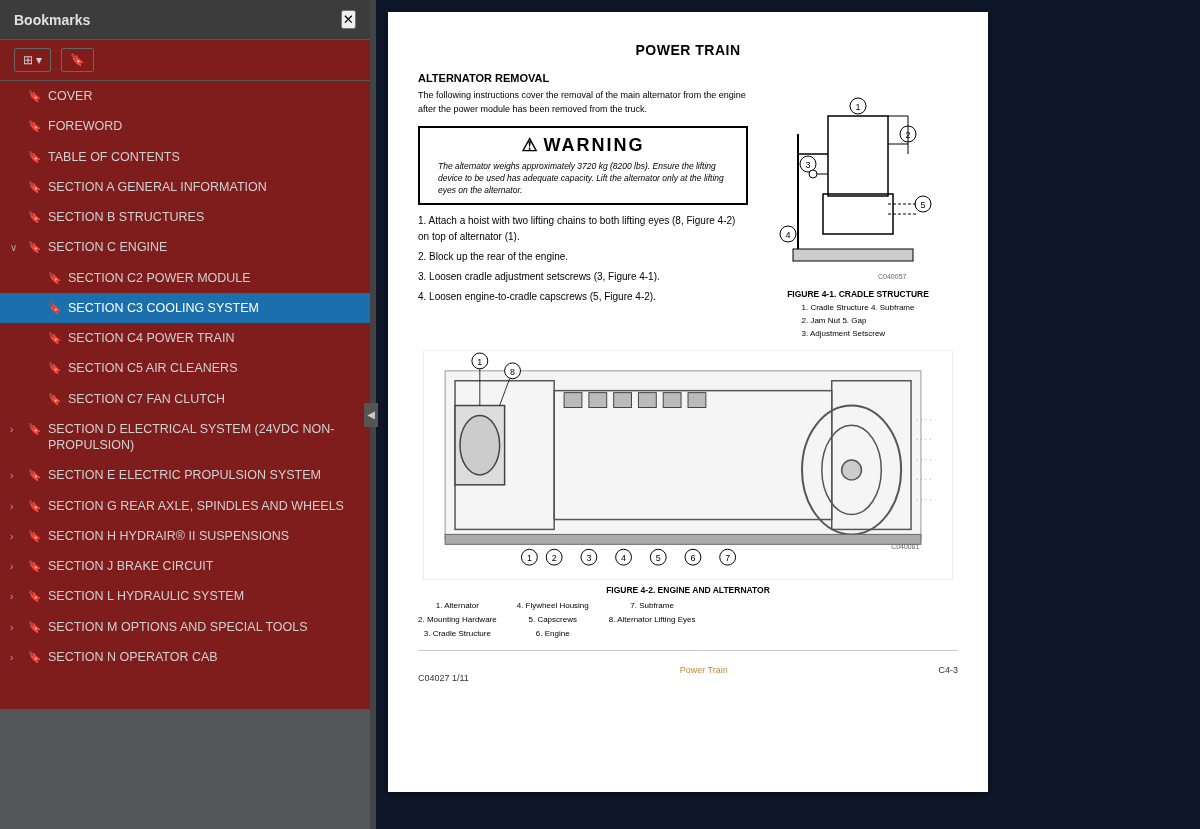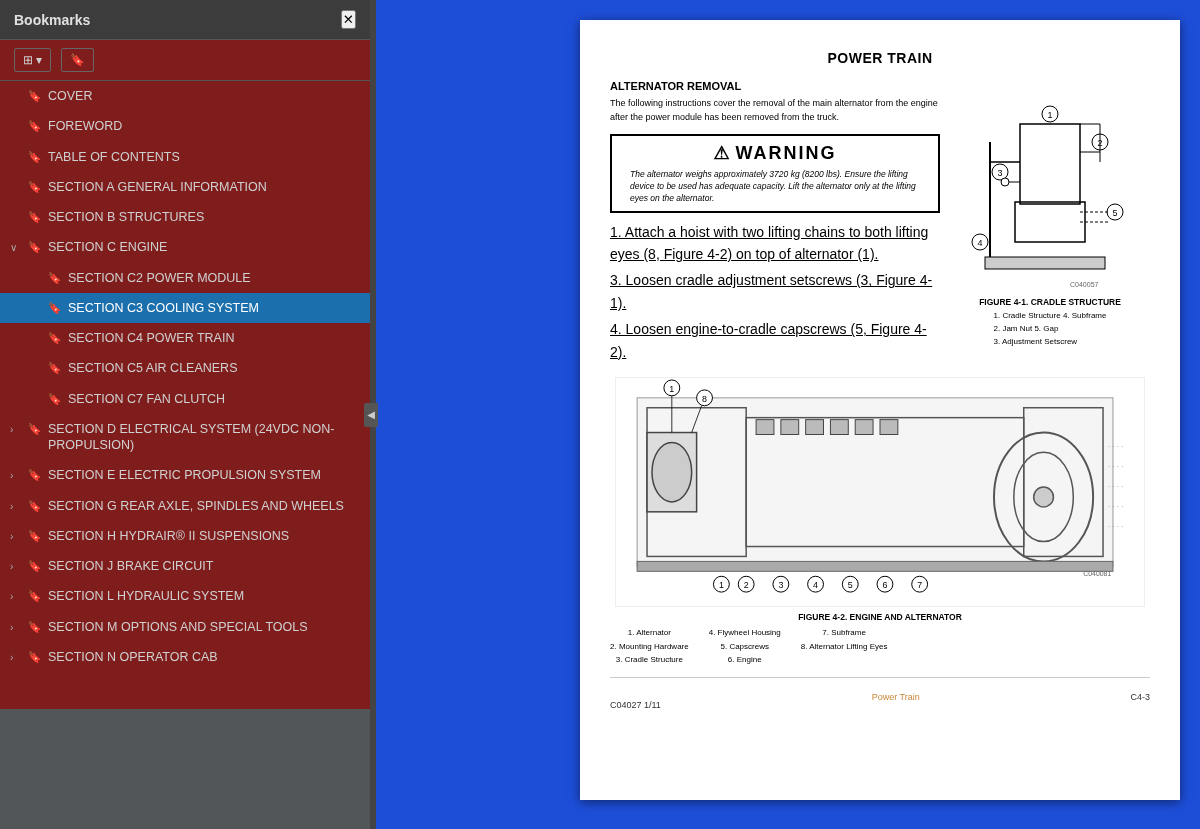--- a/index.html
+++ b/index.html
@@ -121,26 +121,26 @@
       align-items: center;
       justify-content: center;
       font-size: 10px;
       cursor: pointer;
       border-radius: 2px 0 0 2px;
     }
 
     
     #main-content {
       flex: 1;
-      background: #1d4ed8;
+      background: #0f172a;
       overflow: auto;
       display: flex;
       flex-direction: column;
-      align-items: flex-end;
-      padding: 20px;
+      align-items: flex-start;
+      padding: 12px;
     }
 
     
     #pdf-page {
       background: #fff;
       width: 600px;
       min-height: 780px;
       box-shadow: 0 2px 10px rgba(0,0,0,0.5);
       position: relative;
       padding: 30px 30px 20px 30px;
@@ -201,24 +201,23 @@
 
     .warning-text {
       font-size: 8.5px;
       font-style: italic;
       line-height: 1.4;
       text-align: left;
       margin-left: 8px;
     }
 
     .steps-list {
-      font-size: 14px;
+      font-size: 10px;
       line-height: 1.6;
       padding-left: 0;
-      text-decoration: underline;
     }
 
     .steps-list li {
       margin-bottom: 4px;
       list-style: none;
       padding-left: 0;
     }
 
     .diagram-column {
       width: 200px;
@@ -419,20 +418,21 @@
         <div class="warning-box">
           <div class="warning-header">
             <span class="warning-triangle">⚠</span>
             <span style="font-size:18px;font-weight:bold;letter-spacing:2px;">WARNING</span>
           </div>
           <p class="warning-text">The alternator weighs approximately 3720 kg (8200 lbs). Ensure the lifting device to be used has adequate capacity. Lift the alternator only at the lifting eyes on the alternator.</p>
         </div>
 
         <ol class="steps-list">
           <li>1. Attach a hoist with two lifting chains to both lifting eyes (8, Figure 4-2) on top of alternator (1).</li>
+          <li>2. Block up the rear of the engine.</li>
           <li>3. Loosen cradle adjustment setscrews (3, Figure 4-1).</li>
           <li>4. Loosen engine-to-cradle capscrews (5, Figure 4-2).</li>
         </ol>
       </div>
 
       <div class="diagram-column">
 
         <svg class="cradle-svg" viewBox="0 0 180 190" xmlns="http://www.w3.org/2000/svg" style="border:none;">
 
           <circle cx="90" cy="12" r="8" fill="white" stroke="black" stroke-width="1"></circle>

